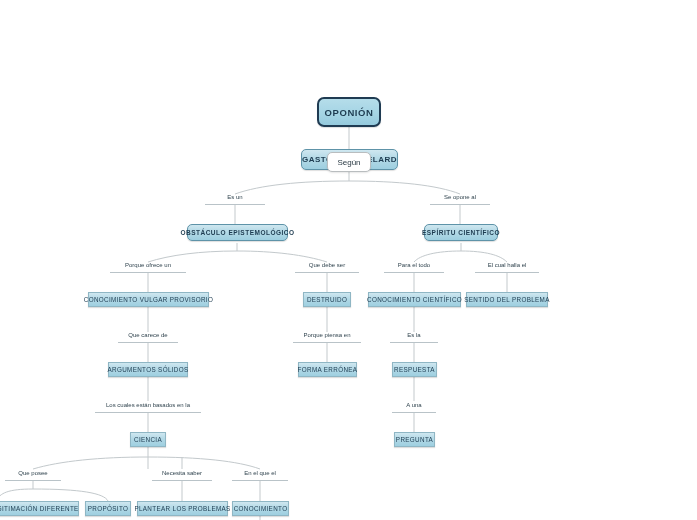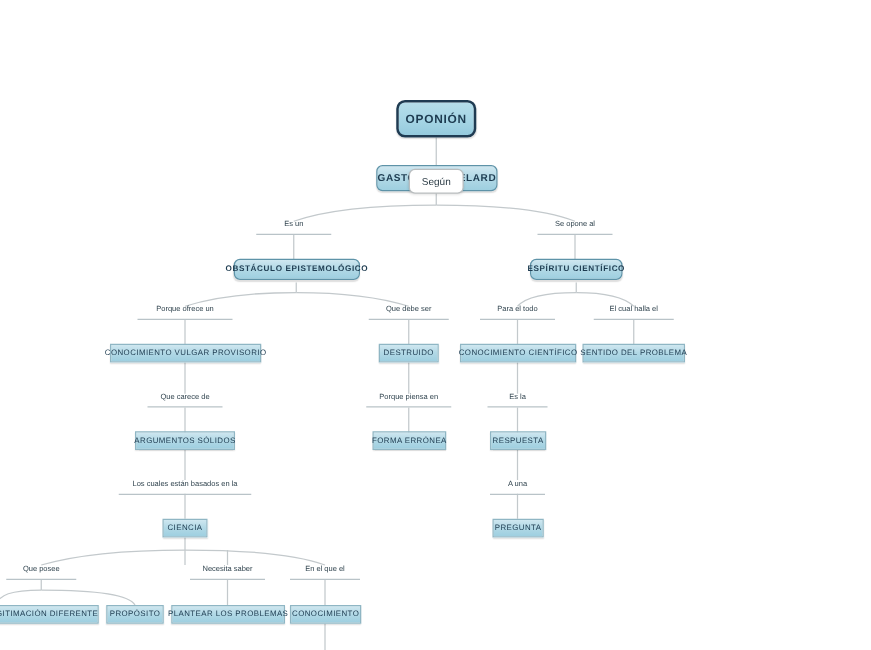--- a/index.html
+++ b/index.html
@@ -9,21 +9,21 @@
   }
   body {
     width: 697px;
     height: 520px;
     position: relative;
     overflow: hidden;
     font-family: "Liberation Sans", sans-serif;
   }
   #canvas {
     position: absolute;
-    left: 0; top: 0;
+    left: 0; top: 17px;
     width: 697px;
     height: 416px;
     text-decoration: underline;
   }
   #edges {
     position: absolute;
     left: 0; top: 0;
     width: 697px;
     height: 520px;
     pointer-events: none;

